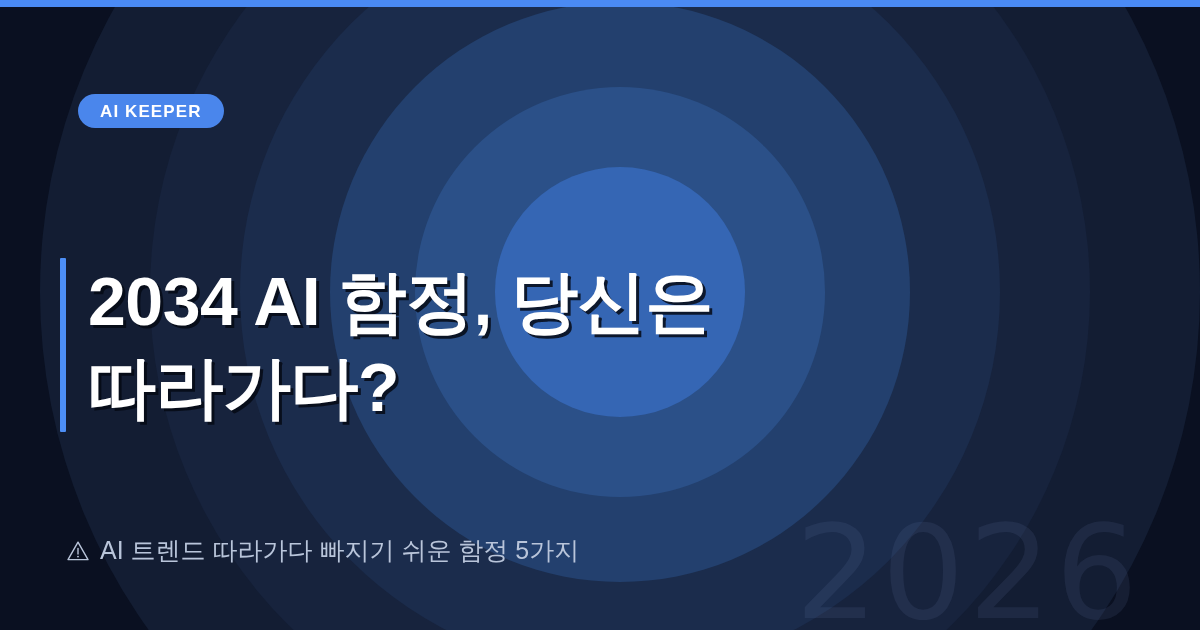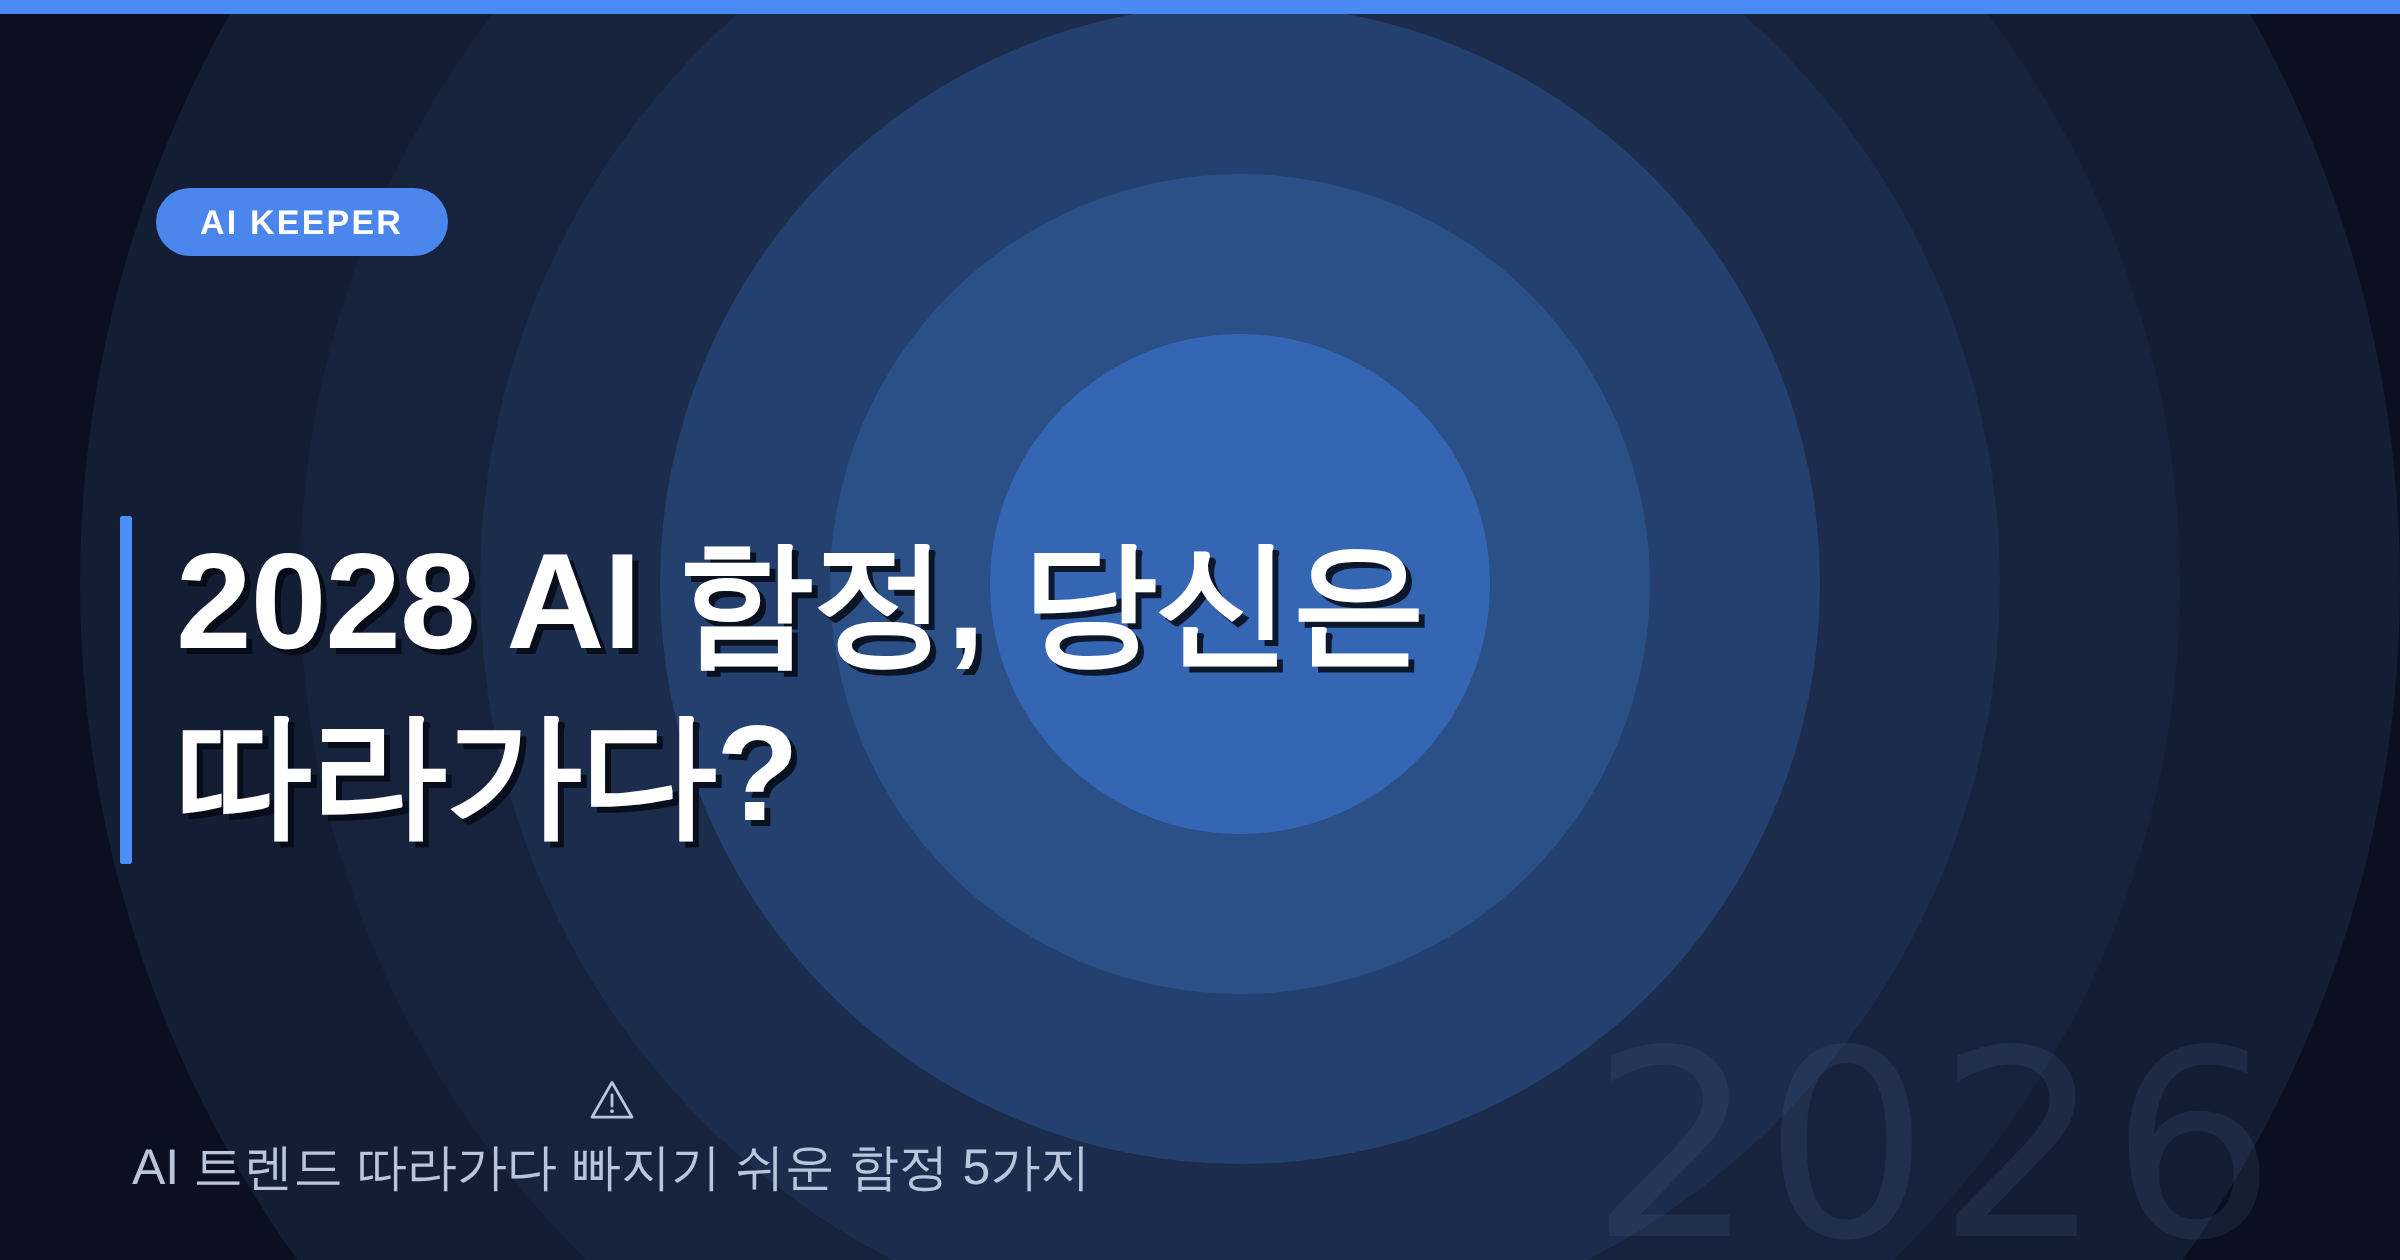--- a/index.html
+++ b/index.html
@@ -62,21 +62,21 @@
     color:#ffffff;font-size:68px;font-weight:bold;
     line-height:86px;letter-spacing:-0.5px;
     text-shadow:3px 3px 0 rgba(5,9,20,.85);
     white-space:nowrap;
   }
   .title .line{display:block;}
 
   
   .subtitle{
     position:absolute;left:66px;top:538px;
-    display:flex;align-items:center;gap:10px;z-index:5;flex-direction:column;
+    display:flex;align-items:center;gap:10px;z-index:5;
   }
   .warn-icon{
     width:24px;height:24px;flex:0 0 24px;
     display:block;
   }
   .subtitle-text{
     color:#b9c5da;font-size:25px;font-weight:normal;
     line-height:1;white-space:nowrap;
   }
 
@@ -108,21 +108,21 @@
 
   <div class="watermark">2026</div>
 
   <div class="badge">
     <span class="badge-label">AI KEEPER</span>
   </div>
 
   <div class="title-wrap">
     <div class="accent-bar"></div>
     <div class="title">
-      <span class="line">2028 AI 함정, 당신은</span>
+      <span class="line">2034 AI 함정, 당신은</span>
       <span class="line">따라가다?</span>
     </div>
   </div>
 
   <div class="subtitle">
     <svg class="warn-icon" viewBox="0 0 24 24" fill="none">
       <path d="M12 3.2 L22 20.6 L2 20.6 Z" stroke="#b9c5da" stroke-width="1.4" stroke-linejoin="round" fill="none"></path>
       <line x1="12" y1="9.5" x2="12" y2="15" stroke="#b9c5da" stroke-width="1.4" stroke-linecap="round"></line>
       <circle cx="12" cy="17.6" r="0.95" fill="#b9c5da"></circle>
     </svg>

